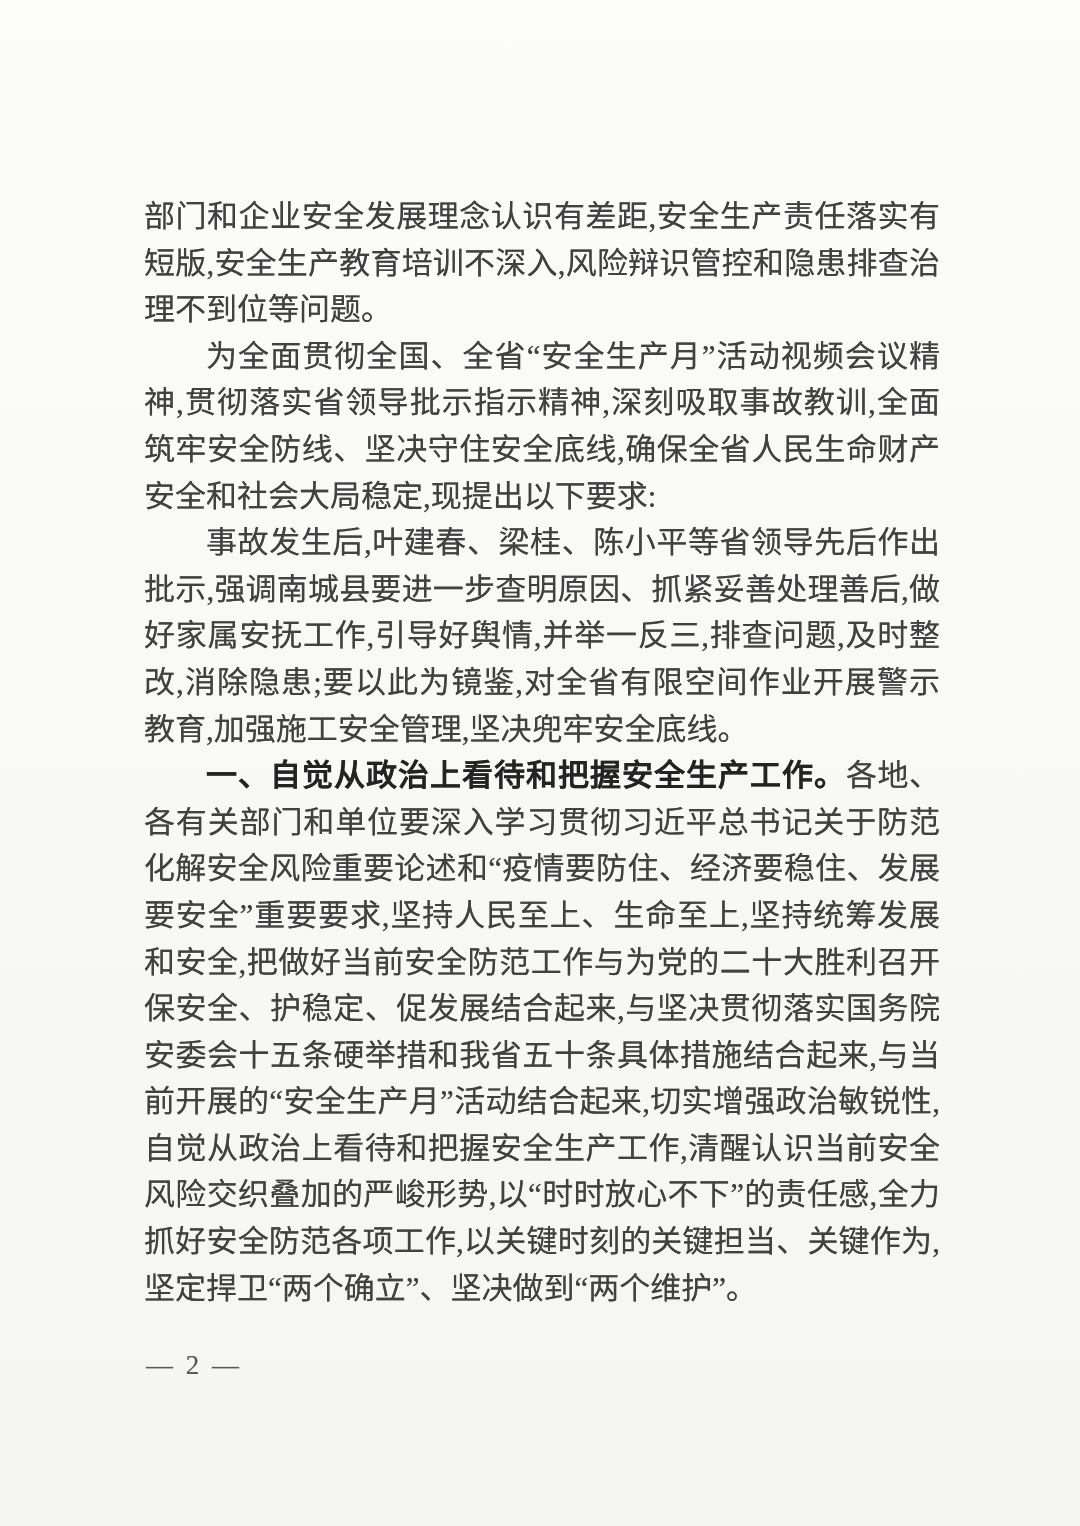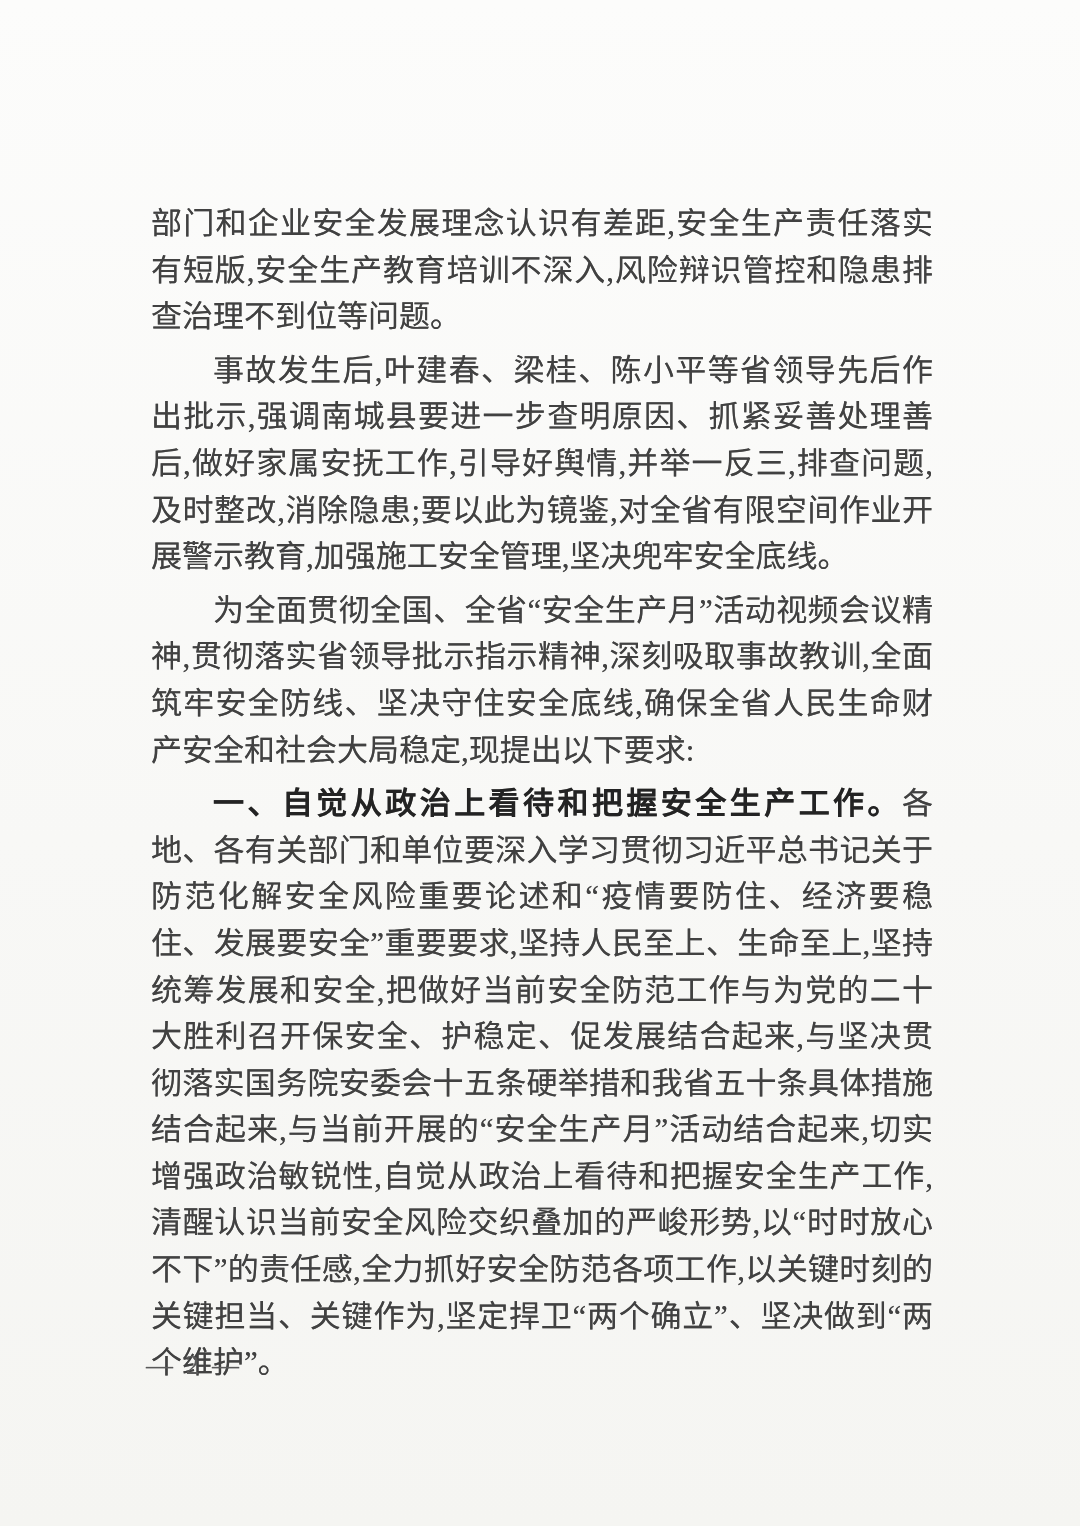--- a/index.html
+++ b/index.html
@@ -15,21 +15,21 @@
     height: 1526px;
     background: linear-gradient(180deg, #fcfcfb 0%, #f8f8f6 55%, #f5f5f2 100%);
   }
   .content {
     position: absolute;
     left: 144px;
     top: 194px;
     width: 796px;
   }
   .para {
-    margin: 7px;
+    margin: 0;
     font-family: "Liberation Serif", "DejaVu Serif", serif;
     font-size: 31px;
     line-height: 46.6px;
     color: #414141;
     text-align: justify;
     text-justify: inter-ideograph;
     text-shadow: 0 0 0.6px rgba(75, 75, 75, 0.75);
     word-break: break-all;
   }
   .para.indent {
@@ -51,18 +51,18 @@
     letter-spacing: 3px;
     text-shadow: 0 0 0.5px rgba(90, 90, 90, 0.6);
   }
 </style>
 </head>
 <body>
 
 <div class="page">
   <div class="content" id="doc-body">
       <p class="para">部门和企业安全发展理念认识有差距,安全生产责任落实有短版,安全生产教育培训不深入,风险辩识管控和隐患排查治理不到位等问题。</p>
+      <p class="para indent">为全面贯彻全国、全省“安全生产月”活动视频会议精神,贯彻落实省领导批示指示精神,深刻吸取事故教训,全面筑牢安全防线、坚决守住安全底线,确保全省人民生命财产安全和社会大局稳定,现提出以下要求:</p>
       <p class="para indent">事故发生后,叶建春、梁桂、陈小平等省领导先后作出批示,强调南城县要进一步查明原因、抓紧妥善处理善后,做好家属安抚工作,引导好舆情,并举一反三,排查问题,及时整改,消除隐患;要以此为镜鉴,对全省有限空间作业开展警示教育,加强施工安全管理,坚决兜牢安全底线。</p>
-      <p class="para indent">为全面贯彻全国、全省“安全生产月”活动视频会议精神,贯彻落实省领导批示指示精神,深刻吸取事故教训,全面筑牢安全防线、坚决守住安全底线,确保全省人民生命财产安全和社会大局稳定,现提出以下要求:</p>
       <p class="para indent"><b class="lead">一、自觉从政治上看待和把握安全生产工作。</b>各地、各有关部门和单位要深入学习贯彻习近平总书记关于防范化解安全风险重要论述和“疫情要防住、经济要稳住、发展要安全”重要要求,坚持人民至上、生命至上,坚持统筹发展和安全,把做好当前安全防范工作与为党的二十大胜利召开保安全、护稳定、促发展结合起来,与坚决贯彻落实国务院安委会十五条硬举措和我省五十条具体措施结合起来,与当前开展的“安全生产月”活动结合起来,切实增强政治敏锐性,自觉从政治上看待和把握安全生产工作,清醒认识当前安全风险交织叠加的严峻形势,以“时时放心不下”的责任感,全力抓好安全防范各项工作,以关键时刻的关键担当、关键作为,坚定捍卫“两个确立”、坚决做到“两个维护”。</p>
     </div>
   <div class="footer">— 2 —</div>
 </div>
 
 </body></html>

